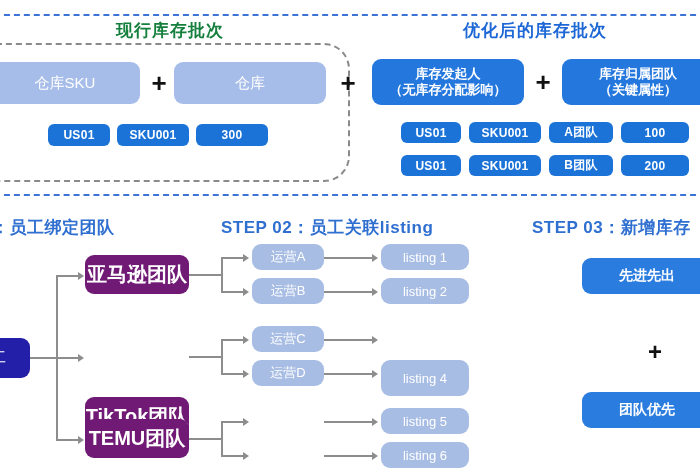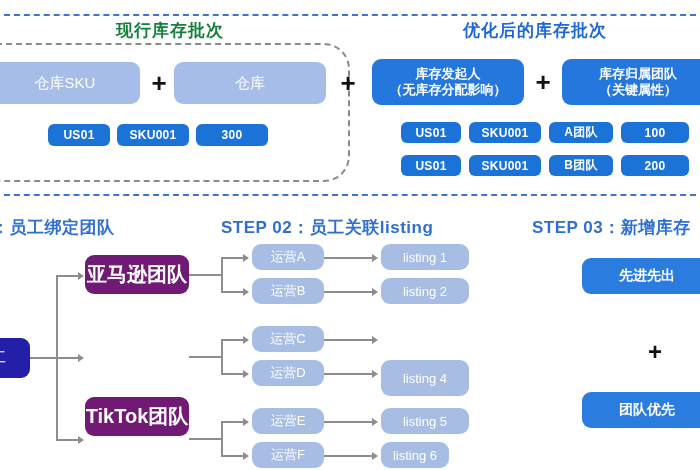--- a/index.html
+++ b/index.html
@@ -141,20 +141,21 @@
 
     <div class="conn conn-h" style="left:56px;top:79px;width:22px;"></div>
     <div class="arrow-head" style="left:78px;top:76px;"></div>
     <div class="conn conn-h" style="left:56px;top:161px;width:22px;"></div>
     <div class="arrow-head" style="left:78px;top:158px;"></div>
     <div class="conn conn-h" style="left:56px;top:243px;width:22px;"></div>
     <div class="arrow-head" style="left:78px;top:240px;"></div>
 
     <div class="node node-team" style="left:85px;top:59px;width:104px;height:39px;">亚马逊团队</div>
     <div class="node node-team" style="left:85px;top:156px;width:104px;height:39px;margin-top:45px;">TikTok团队</div>
+    <div class="node node-team" style="left:85px;top:223px;width:104px;height:39px;">TEMU团队</div>
 
     <div class="conn conn-h" style="left:189px;top:78px;width:32px;"></div>
     <div class="conn conn-v" style="left:221px;top:61px;height:34px;"></div>
     <div class="conn conn-h" style="left:221px;top:61px;width:22px;"></div>
     <div class="arrow-head" style="left:243px;top:58px;"></div>
     <div class="conn conn-h" style="left:221px;top:95px;width:22px;"></div>
     <div class="arrow-head" style="left:243px;top:92px;"></div>
 
     <div class="conn conn-h" style="left:189px;top:160px;width:32px;"></div>
     <div class="conn conn-v" style="left:221px;top:143px;height:34px;"></div>
@@ -167,40 +168,38 @@
     <div class="conn conn-v" style="left:221px;top:225px;height:34px;"></div>
     <div class="conn conn-h" style="left:221px;top:225px;width:22px;"></div>
     <div class="arrow-head" style="left:243px;top:222px;"></div>
     <div class="conn conn-h" style="left:221px;top:259px;width:22px;"></div>
     <div class="arrow-head" style="left:243px;top:256px;"></div>
 
     <div class="node node-op" style="left:252px;top:48px;width:72px;height:26px;">运营A</div>
     <div class="node node-op" style="left:252px;top:82px;width:72px;height:26px;">运营B</div>
     <div class="node node-op" style="left:252px;top:130px;width:72px;height:26px;">运营C</div>
     <div class="node node-op" style="left:252px;top:164px;width:72px;height:26px;">运营D</div>
-    <div class="node node-op" style="left:252px;top:212px;width:72px;height:26px;">运营E</div>
-    <div class="node node-op" style="left:252px;top:246px;width:72px;height:26px;">运营F</div>
 
     <div class="conn conn-h" style="left:324px;top:61px;width:48px;"></div>
     <div class="arrow-head" style="left:372px;top:58px;"></div>
     <div class="conn conn-h" style="left:324px;top:95px;width:48px;"></div>
     <div class="arrow-head" style="left:372px;top:92px;"></div>
     <div class="conn conn-h" style="left:324px;top:143px;width:48px;"></div>
     <div class="arrow-head" style="left:372px;top:140px;"></div>
     <div class="conn conn-h" style="left:324px;top:177px;width:48px;"></div>
     <div class="arrow-head" style="left:372px;top:174px;"></div>
     <div class="conn conn-h" style="left:324px;top:225px;width:48px;"></div>
     <div class="arrow-head" style="left:372px;top:222px;"></div>
     <div class="conn conn-h" style="left:324px;top:259px;width:48px;"></div>
     <div class="arrow-head" style="left:372px;top:256px;"></div>
 
     <div class="node node-listing" style="left:381px;top:48px;width:88px;height:26px;">listing 1</div>
     <div class="node node-listing" style="left:381px;top:82px;width:88px;height:26px;">listing 2</div>
     <div class="node node-listing" style="left:381px;top:164px;width:88px;height:36px;">listing 4</div>
     <div class="node node-listing" style="left:381px;top:212px;width:88px;height:26px;text-align:right;">listing 5</div>
-    <div class="node node-listing" style="left:381px;top:246px;width:68px;height:26px;">listing 6</div>
+    <div class="node node-listing" style="left:381px;top:246px;width:88px;height:26px;">listing 6</div>
 
     <div class="node node-rule" style="left:582px;top:62px;width:130px;height:36px;">先进先出</div>
     <div class="plus-rule" style="left:648px;top:142px;">+</div>
     <div class="node node-rule" style="left:582px;top:196px;width:130px;height:36px;">团队优先</div>
   </div>
 
 </div>
 
 </body></html>

